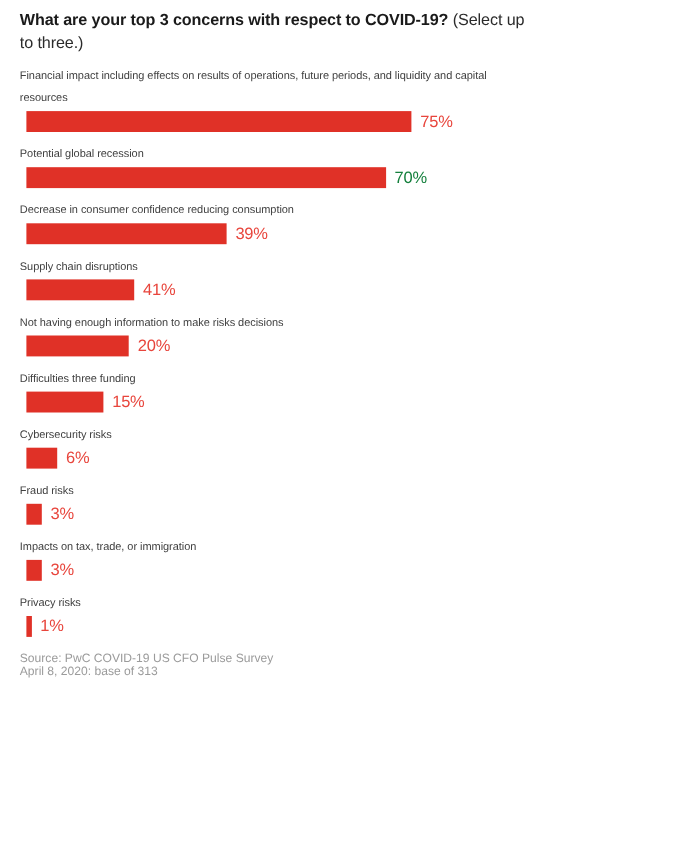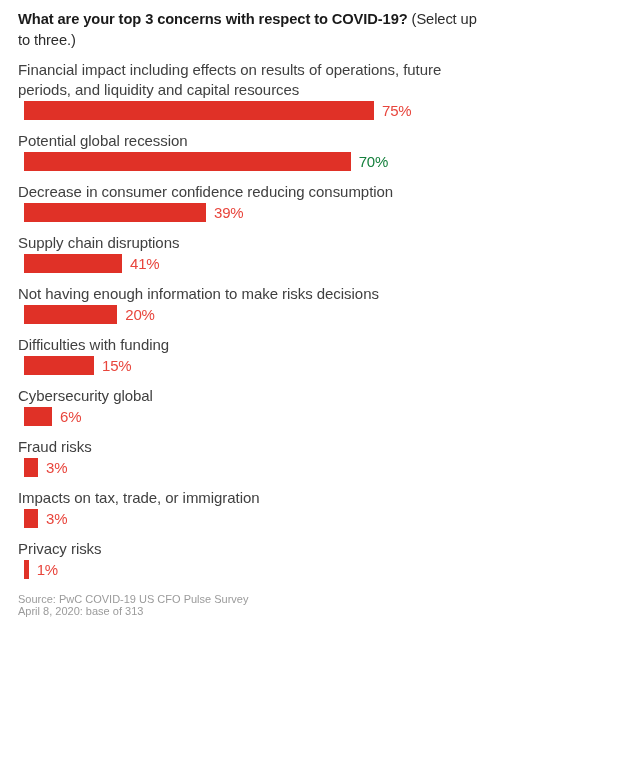--- a/index.html
+++ b/index.html
@@ -42,21 +42,21 @@
   }
 
   
   .bars {
     margin-top: 9px;
   }
   .bar-row {
     margin-bottom: 11px;
   }
   .bar-label {
-    font-size: 15px;
+    font-size: 10px;
     line-height: 20px;
     color: #404040;
     letter-spacing: -0.05px;
     max-width: 567px;
     margin-bottom: 1px;
   }
   .bar-line {
     display: flex;
     align-items: center;
     height: 19px;
@@ -123,28 +123,28 @@
         </div>
       </div>
       <div class="bar-row">
         <div class="bar-label">Not having enough information to make risks decisions</div>
         <div class="bar-line">
           <div class="bar-fill" style="width: 93.34px; background: rgb(224, 49, 39);"></div>
           <span class="bar-value" style="color: rgb(232, 69, 60);">20%</span>
         </div>
       </div>
       <div class="bar-row">
-        <div class="bar-label">Difficulties with funding</div>
+        <div class="bar-label">Difficulties three funding</div>
         <div class="bar-line">
           <div class="bar-fill" style="width: 70.005px; background: rgb(224, 49, 39);"></div>
           <span class="bar-value" style="color: rgb(232, 69, 60);">15%</span>
         </div>
       </div>
       <div class="bar-row">
-        <div class="bar-label">Cybersecurity global</div>
+        <div class="bar-label">Cybersecurity risks</div>
         <div class="bar-line">
           <div class="bar-fill" style="width: 28.002px; background: rgb(224, 49, 39);"></div>
           <span class="bar-value" style="color: rgb(232, 69, 60);">6%</span>
         </div>
       </div>
       <div class="bar-row">
         <div class="bar-label">Fraud risks</div>
         <div class="bar-line">
           <div class="bar-fill" style="width: 14.001px; background: rgb(224, 49, 39);"></div>
           <span class="bar-value" style="color: rgb(232, 69, 60);">3%</span>

